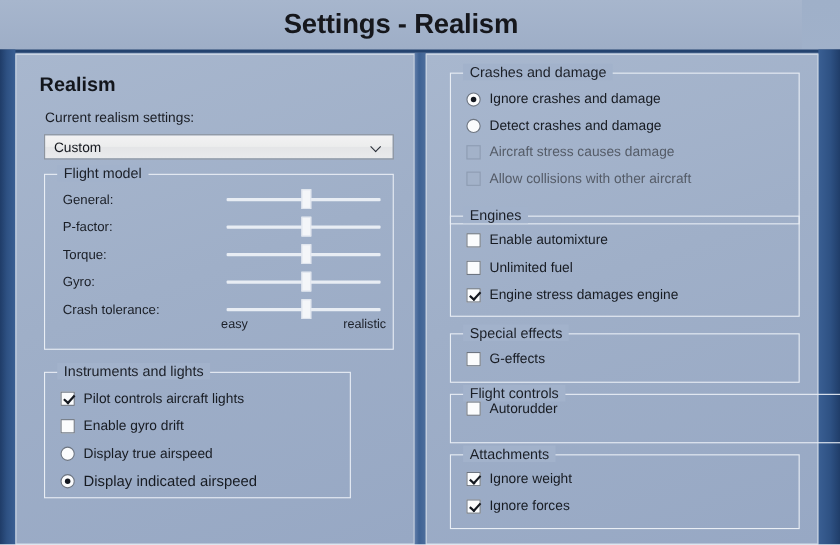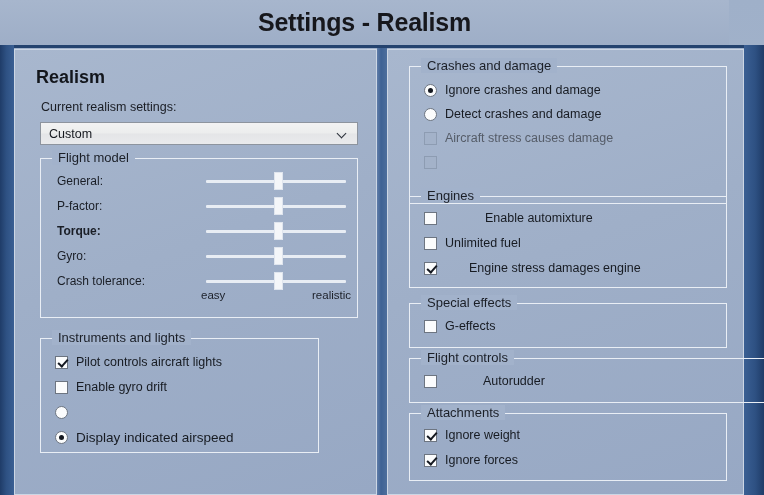--- a/index.html
+++ b/index.html
@@ -277,21 +277,21 @@
               <div class="slider-thumb" style="left: 68.3px;"></div>
             </div>
           </div>
           <div class="slider-row" style="top: 37px;">
             <div class="slider-label">P-factor:</div>
             <div class="slider">
               <div class="slider-track"></div>
               <div class="slider-thumb" style="left: 68.3px;"></div>
             </div>
           </div>
-          <div class="slider-row" style="top: 62px; font-weight: bold;">
+          <div class="slider-row" style="top: 62px;">
             <div class="slider-label">Torque:</div>
             <div class="slider">
               <div class="slider-track"></div>
               <div class="slider-thumb" style="left: 68.3px;"></div>
             </div>
           </div>
           <div class="slider-row" style="top: 87px;">
             <div class="slider-label">Gyro:</div>
             <div class="slider">
               <div class="slider-track"></div>
@@ -318,20 +318,21 @@
           <div class="opt-row" style="top: 14px; justify-content: flex-end;">
             <span class="cb checked"></span>
             <span class="opt-label">Pilot controls aircraft lights</span>
           </div>
           <div class="opt-row" style="top: 39px;">
             <span class="cb"></span>
             <span class="opt-label">Enable gyro drift</span>
           </div>
           <div class="opt-row" style="top: 64px;">
             <span class="rb"></span>
+            <span class="opt-label">Display true airspeed</span>
           </div>
           <div class="opt-row big" style="top: 89px;">
             <span class="rb checked"></span>
             <span class="opt-label">Display indicated airspeed</span>
           </div>
         </div>
     </div>
 
   </div>
 
@@ -349,56 +350,57 @@
           <div class="opt-row" style="top: 38px;">
             <span class="rb"></span>
             <span class="opt-label">Detect crashes and damage</span>
           </div>
           <div class="opt-row disabled" style="top: 62px;">
             <span class="cb disabled"></span>
             <span class="opt-label">Aircraft stress causes damage</span>
           </div>
           <div class="opt-row disabled" style="top: 86px;">
             <span class="cb disabled"></span>
+            <span class="opt-label">Allow collisions with other aircraft</span>
           </div>
         </div>
     </div>
 
     <div class="group" id="grp-engines">
       <div class="group-title">Engines</div>
       <div class="opt-host">
-          <div class="opt-row" style="top: 12px; gap: 40px;">
+          <div class="opt-row" style="top: 12px;">
             <span class="cb"></span>
             <span class="opt-label">Enable automixture</span>
           </div>
           <div class="opt-row" style="top: 37px;">
             <span class="cb"></span>
             <span class="opt-label">Unlimited fuel</span>
           </div>
-          <div class="opt-row" style="top: 62px; gap: 24px;">
+          <div class="opt-row" style="top: 62px;">
             <span class="cb checked"></span>
             <span class="opt-label">Engine stress damages engine</span>
           </div>
         </div>
     </div>
 
     <div class="group" id="grp-special">
       <div class="group-title">Special effects</div>
       <div class="opt-host">
           <div class="opt-row" style="top: 13px;">
             <span class="cb"></span>
             <span class="opt-label">G-effects</span>
           </div>
         </div>
     </div>
 
     <div class="group" id="grp-controls">
       <div class="group-title">Flight controls</div>
       <div class="opt-host">
-          <div class="opt-row" style="top: 13px; gap: 38px;">
+          <div class="opt-row" style="top: 3px;">
             <span class="cb"></span>
             <span class="opt-label">Autorudder</span>
           </div>
         </div>
     </div>
 
     <div class="group" id="grp-attachments">
       <div class="group-title">Attachments</div>
       <div class="opt-host">
           <div class="opt-row" style="top: 12px;">

